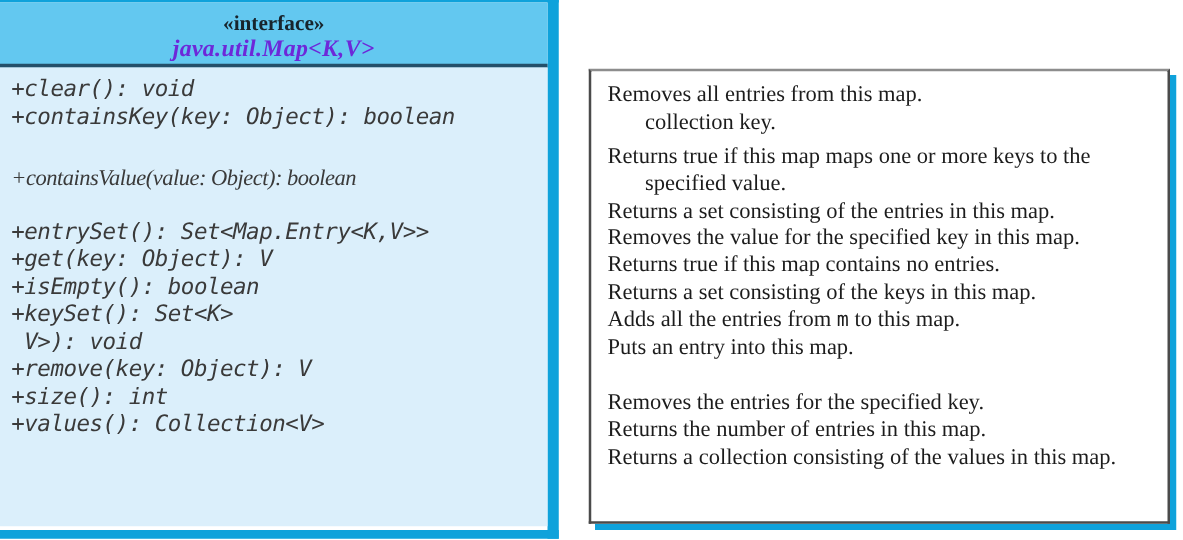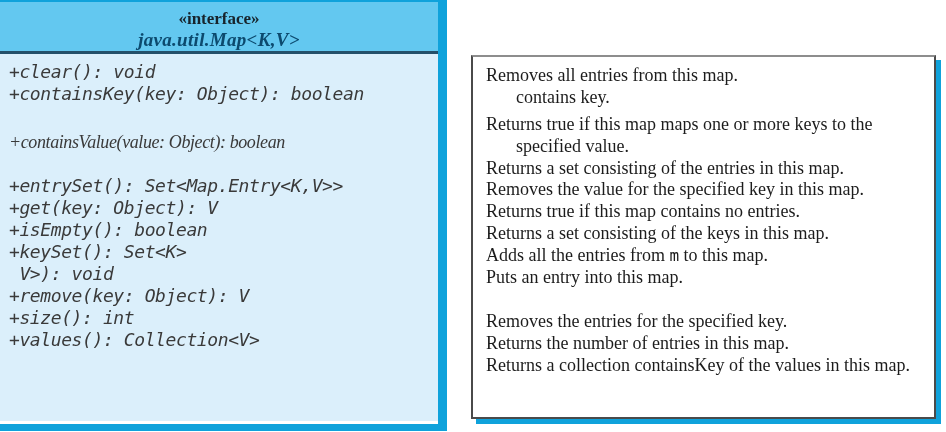--- a/index.html
+++ b/index.html
@@ -27,21 +27,21 @@
     border-bottom: 3px solid var(--sep);
     text-align: center;
     padding-top: 7px;
   }
   .stereotype {
     font: bold 17px/20px "Liberation Serif", serif;
     color: #17242c;
   }
   .classname {
     font: bold italic 19px/22px "Liberation Serif", serif;
-    color: #0c4a6e;
+    color: #6d28d9;
     letter-spacing: 0.3px;
   }
   .uml-body {
     box-sizing: border-box;
     height: 367px;
     background: var(--body-bg);
     padding: 7px 0 0 9px;
   }
   .mline {
     height: 21.9px;
@@ -97,28 +97,28 @@
       <div class="mline">+keySet(): Set&lt;K&gt;</div>
       <div class="mline"> V&gt;): void</div>
       <div class="mline">+remove(key: Object): V</div>
       <div class="mline">+size(): int</div>
       <div class="mline">+values(): Collection&lt;V&gt;</div>
     </div>
   </div>
 
   <div class="desc-box">
     <div class="dline">Removes all entries from this map.</div>
-    <div class="dline indent">contains key.</div>
+    <div class="dline indent">collection key.</div>
     <div class="dline gap">Returns true if this map maps one or more keys to the</div>
     <div class="dline indent">specified value.</div>
     <div class="dline">Returns a set consisting of the entries in this map.</div>
     <div class="dline">Removes the value for the specified key in this map.</div>
     <div class="dline">Returns true if this map contains no entries.</div>
     <div class="dline">Returns a set consisting of the keys in this map.</div>
     <div class="dline"><span>Adds all the entries from </span><span class="mono">m</span><span> to this map.</span></div>
     <div class="dline">Puts an entry into this map.</div>
     <div class="dline"></div>
     <div class="dline">Removes the entries for the specified key.</div>
     <div class="dline">Returns the number of entries in this map.</div>
-    <div class="dline">Returns a collection containsKey of the values in this map.</div>
+    <div class="dline">Returns a collection consisting of the values in this map.</div>
   </div>
 
 </div>
 
 </body></html>

